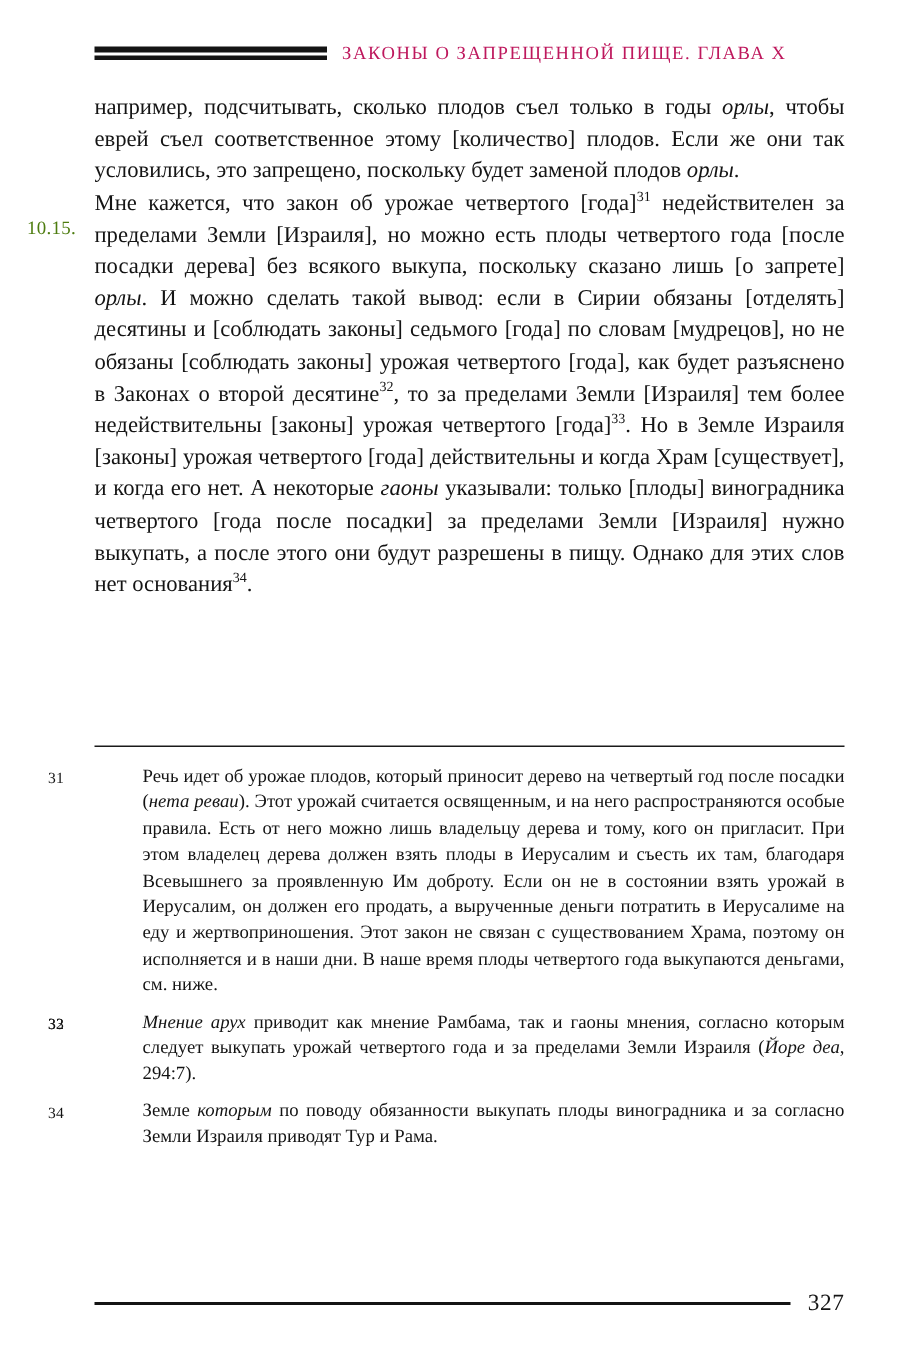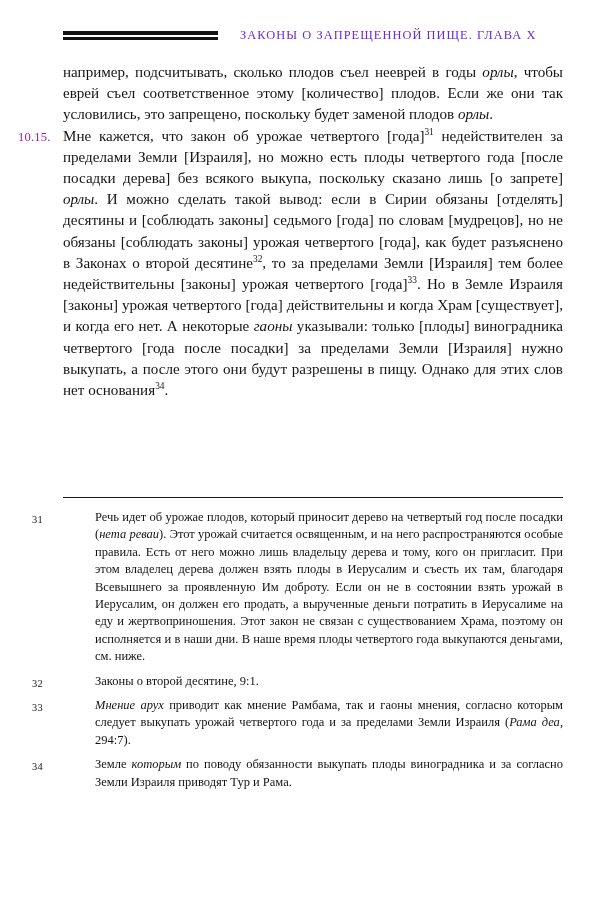--- a/index.html
+++ b/index.html
@@ -34,25 +34,25 @@
   .runhead-rule {
     width: 155px;
     height: 9px;
     flex: 0 0 auto;
     background:
       linear-gradient(#141414, #141414) top/100% 4px no-repeat,
       linear-gradient(#141414, #141414) bottom/100% 3px no-repeat;
     background-color: transparent;
   }
   .runhead-title {
-    margin-left: 22px;
+    margin-left: 10px;
     font-size: 12.4px;
     letter-spacing: 1.05px;
     white-space: nowrap;
-    color: #6d28d9;
+    color: #be185d;
   }
 
   
   .body-area {
     position: absolute;
     left: 63px;
     top: 62px;
     width: 500px;
   }
 
@@ -67,27 +67,27 @@
 
   .para-intro { margin-bottom: 20px; }
 
   
   .section {
     position: relative;
   }
   .section-number {
     position: absolute;
     left: -45px;
-    top: 1px;
+    top: 16px;
     width: 42px;
     font-size: 12.6px;
     line-height: 21.2px;
     letter-spacing: 0.2px;
     text-align: left;
-    color: #a21caf;
+    color: #4d7c0f;
   }
 
   em, i { font-style: italic; }
 
   sup {
     font-size: 0.62em;
     vertical-align: super;
     line-height: 0;
   }
 
@@ -151,43 +151,47 @@
 
 <div class="page">
 
   <div class="runhead">
     <div class="runhead-rule"></div>
     <div class="runhead-title">ЗАКОНЫ О ЗАПРЕЩЕННОЙ ПИЩЕ. ГЛАВА Х</div>
   </div>
 
   <div class="body-area">
 
-    <p class="para para-intro"><span>например, подсчитывать, сколько плодов съел нееврей в годы </span><em>орлы</em><span>, чтобы еврей съел соответственное этому [количество] плодов. Если же они так условились, это запрещено, поскольку будет заменой плодов </span><em>орлы</em><span>.</span></p>
+    <p class="para para-intro"><span>например, подсчитывать, сколько плодов съел только в годы </span><em>орлы</em><span>, чтобы еврей съел соответственное этому [количество] плодов. Если же они так условились, это запрещено, поскольку будет заменой плодов </span><em>орлы</em><span>.</span></p>
 
     <div class="section">
       <div class="section-number">10.15.</div>
       <p class="para"><span>Мне кажется, что закон об урожае четвертого [года]</span><sup>31</sup><span> недействителен за пределами Земли [Израиля], но можно есть плоды четвертого года [после посадки дерева] без всякого выкупа, поскольку сказано лишь [о запрете] </span><em>орлы</em><span>. И можно сделать такой вывод: если в Сирии обязаны [отделять] десятины и [соблюдать законы] седьмого [года] по словам [мудрецов], но не обязаны [соблюдать законы] урожая четвертого [года], как будет разъяснено в Законах о второй десятине</span><sup>32</sup><span>, то за пределами Земли [Израиля] тем более недействительны [законы] урожая четвертого [года]</span><sup>33</sup><span>. Но в Земле Израиля [законы] урожая четвертого [года] действительны и когда Храм [существует], и когда его нет. А некоторые </span><em>гаоны</em><span> указывали: только [плоды] виноградника четвертого [года после посадки] за пределами Земли [Израиля] нужно выкупать, а после этого они будут разрешены в пищу. Однако для этих слов нет основания</span><sup>34</sup><span>.</span></p>
     </div>
 
   </div>
 
   <div class="footnotes">
     <div class="fn-rule"></div>
 
     <div class="fn">
       <span class="fn-num">31</span><span>Речь идет об урожае плодов, который приносит дерево на четвертый год после посадки (</span><em>нета реваи</em><span>). Этот урожай считается освященным, и на него распространяются особые правила. Есть от него можно лишь владельцу дерева и тому, кого он пригласит. При этом владелец дерева должен взять плоды в Иерусалим и съесть их там, благодаря Всевышнего за проявленную Им доброту. Если он не в состоянии взять урожай в Иерусалим, он должен его продать, а вырученные деньги потратить в Иерусалиме на еду и жертвоприношения. Этот закон не связан с существованием Храма, поэтому он исполняется и в наши дни. В наше время плоды четвертого года выкупаются деньгами, см. ниже.</span>
     </div>
 
     <div class="fn">
-      <span class="fn-num">32</span><span>Законы о второй десятине, 9:1.</span>
+      <span class="fn-num">32</span>
     </div>
 
     <div class="fn">
-      <span class="fn-num">33</span><em>Мнение арух</em><span> приводит как мнение Рамбама, так и гаоны мнения, согласно которым следует выкупать урожай четвертого года и за пределами Земли Израиля (</span><em>Рама деа</em><span>, 294:7).</span>
+      <span class="fn-num">33</span><em>Мнение арух</em><span> приводит как мнение Рамбама, так и гаоны мнения, согласно которым следует выкупать урожай четвертого года и за пределами Земли Израиля (</span><em>Йоре деа</em><span>, 294:7).</span>
     </div>
 
     <div class="fn">
       <span class="fn-num">34</span><span>Земле </span><em>которым</em><span> по поводу обязанности выкупать плоды виноградника и за согласно Земли Израиля приводят Тур и Рама.</span>
     </div>
   </div>
 
+  <div class="folio">
+    <div class="folio-rule"></div>
+    <div class="folio-num">327</div>
+  </div>
 
 </div>
 
 </body></html>

